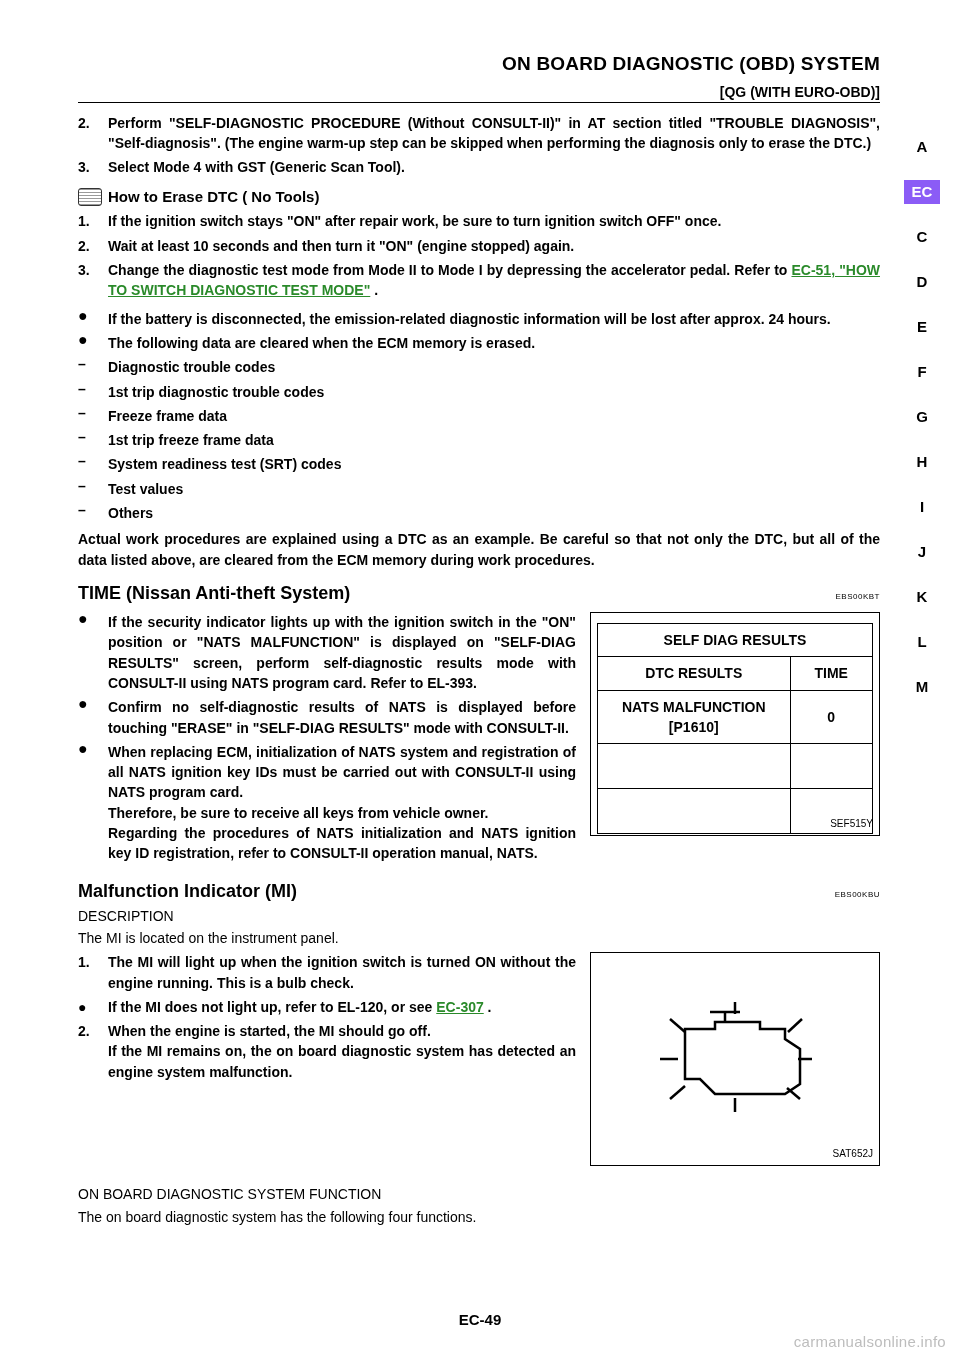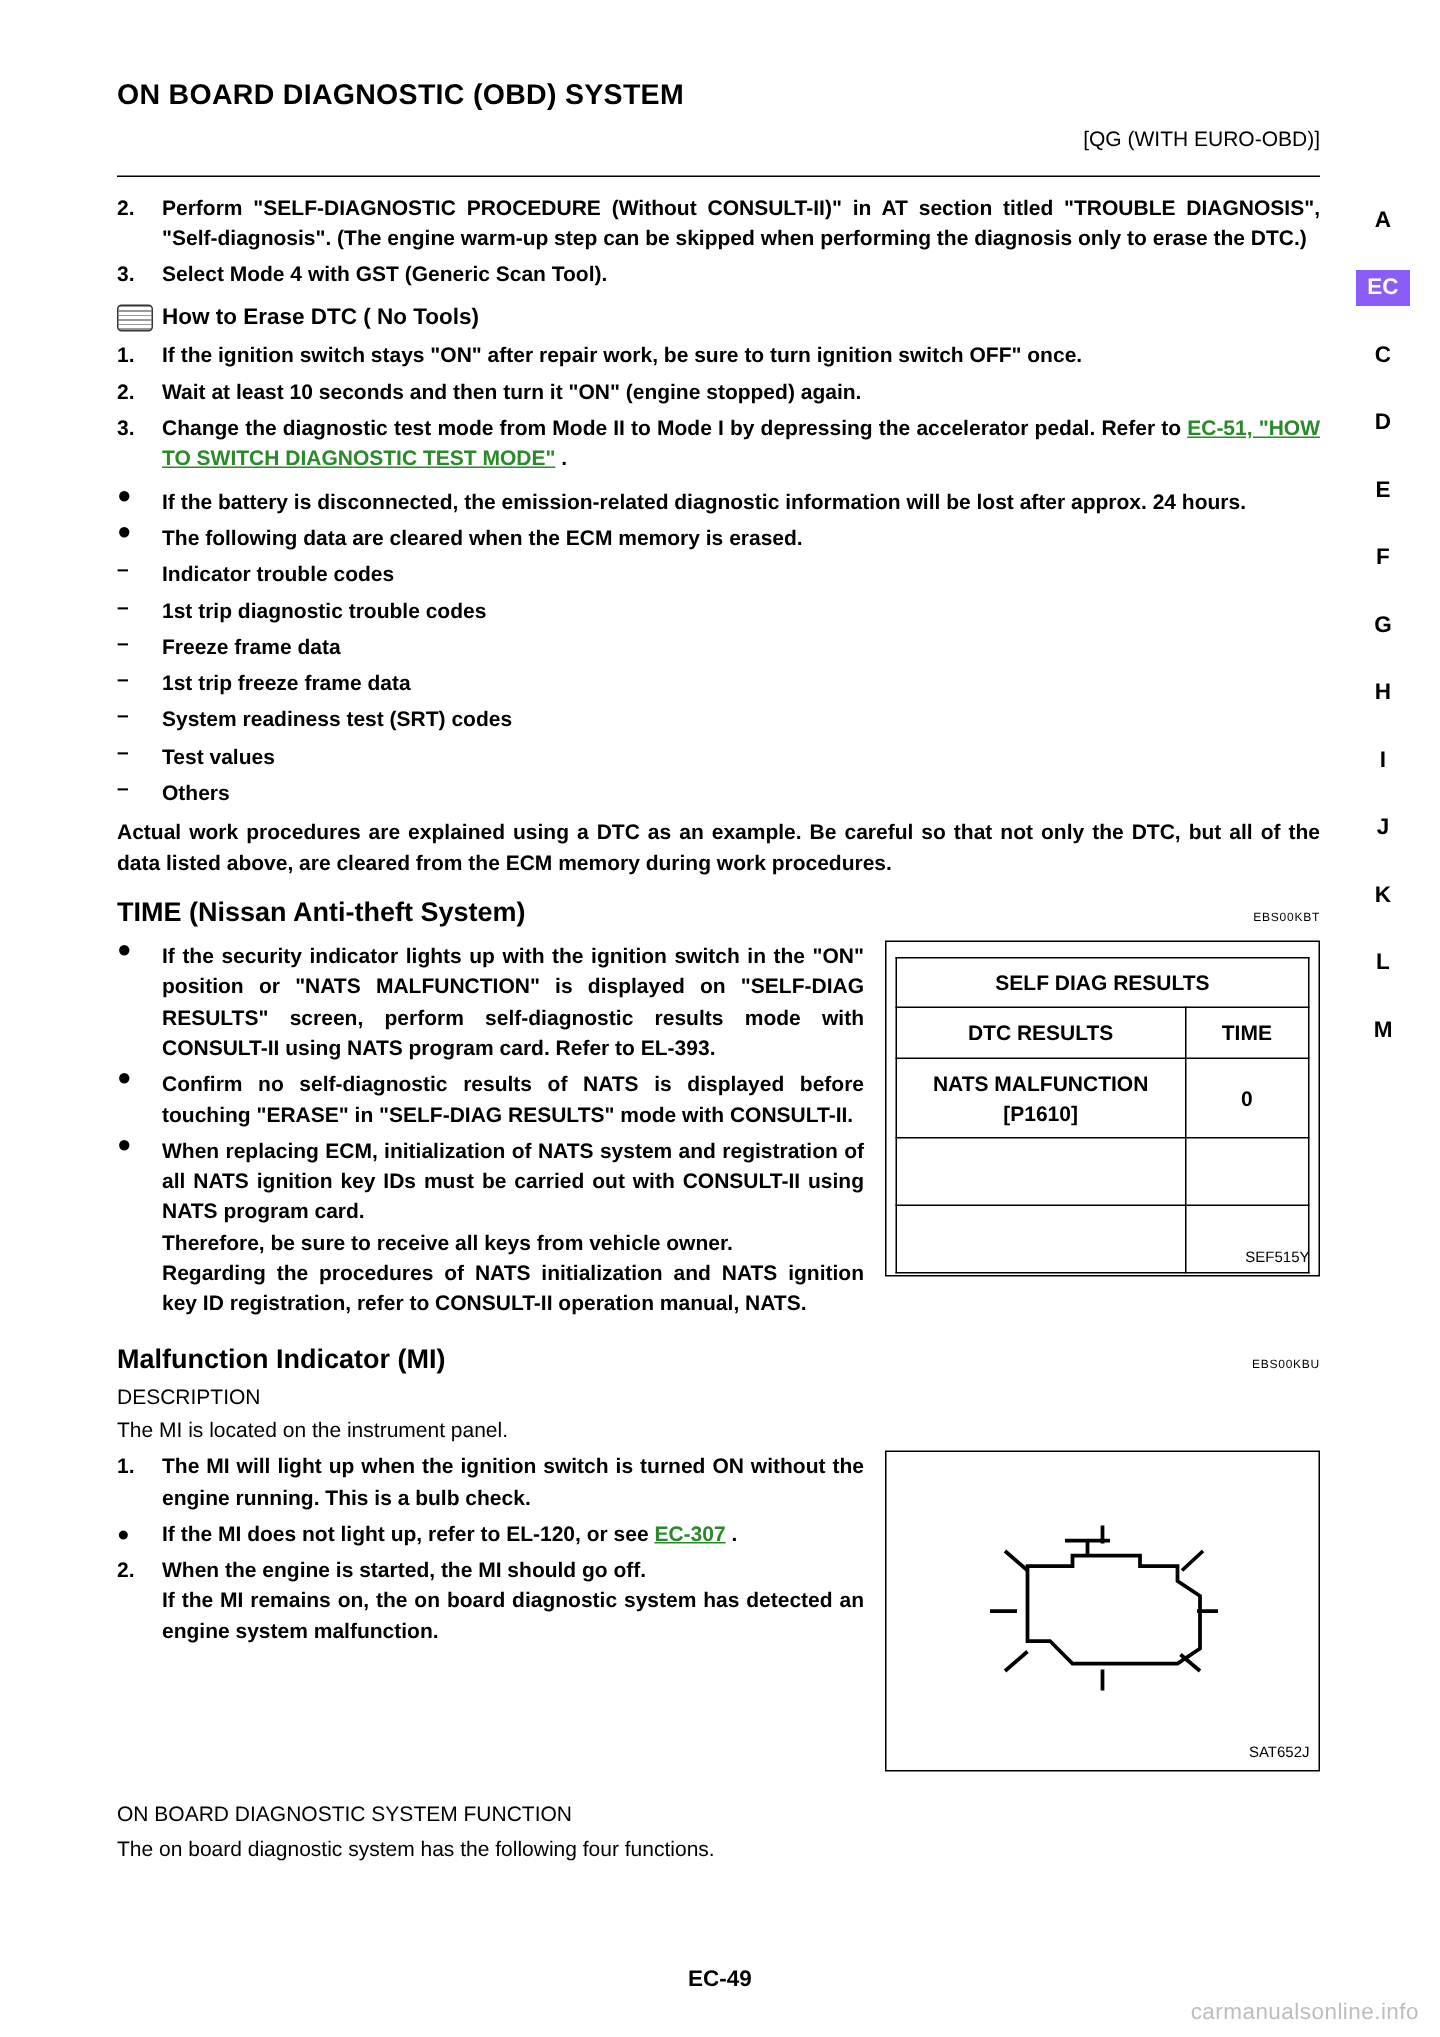--- a/index.html
+++ b/index.html
@@ -39,32 +39,32 @@
     padding: 4px 0;
     height: auto;
     line-height: 16px;
   }
   .content {
     padding: 50px 80px 30px 78px;
     font-size: 14px;
     line-height: 1.45;
   }
   h1.main-title {
-    text-align: left;
+    text-align: right;
     font-size: 19px;
     font-weight: bold;
     margin: 0 0 4px 0;
     letter-spacing: 0.2px;
   }
   .subtitle-right {
     text-align: right;
-    font-weight: normal;
+    font-weight: bold;
     font-size: 14px;
     border-bottom: 1px solid #000;
-    padding-bottom: 15px;
+    padding-bottom: 0;
     margin-bottom: 10px;
   }
   ol.num {
     list-style: none;
     padding: 0;
     margin: 0 0 8px 0;
   }
   ol.num > li {
     display: flex;
     gap: 12px;
@@ -254,21 +254,21 @@
       <li>
           <span class="b">●</span>
           <span class="t">If the battery is disconnected, the emission-related diagnostic information will be lost after approx. 24 hours.</span>
         </li>
       <li>
           <span class="b">●</span>
           <span class="t">The following data are cleared when the ECM memory is erased.</span>
         </li>
       <li>
           <span class="b dash">–</span>
-          <span class="t">Indicator trouble codes</span>
+          <span class="t">Diagnostic trouble codes</span>
         </li>
       <li>
           <span class="b dash">–</span>
           <span class="t">1st trip diagnostic trouble codes</span>
         </li>
       <li>
           <span class="b dash">–</span>
           <span class="t">Freeze frame data</span>
         </li>
       <li>

